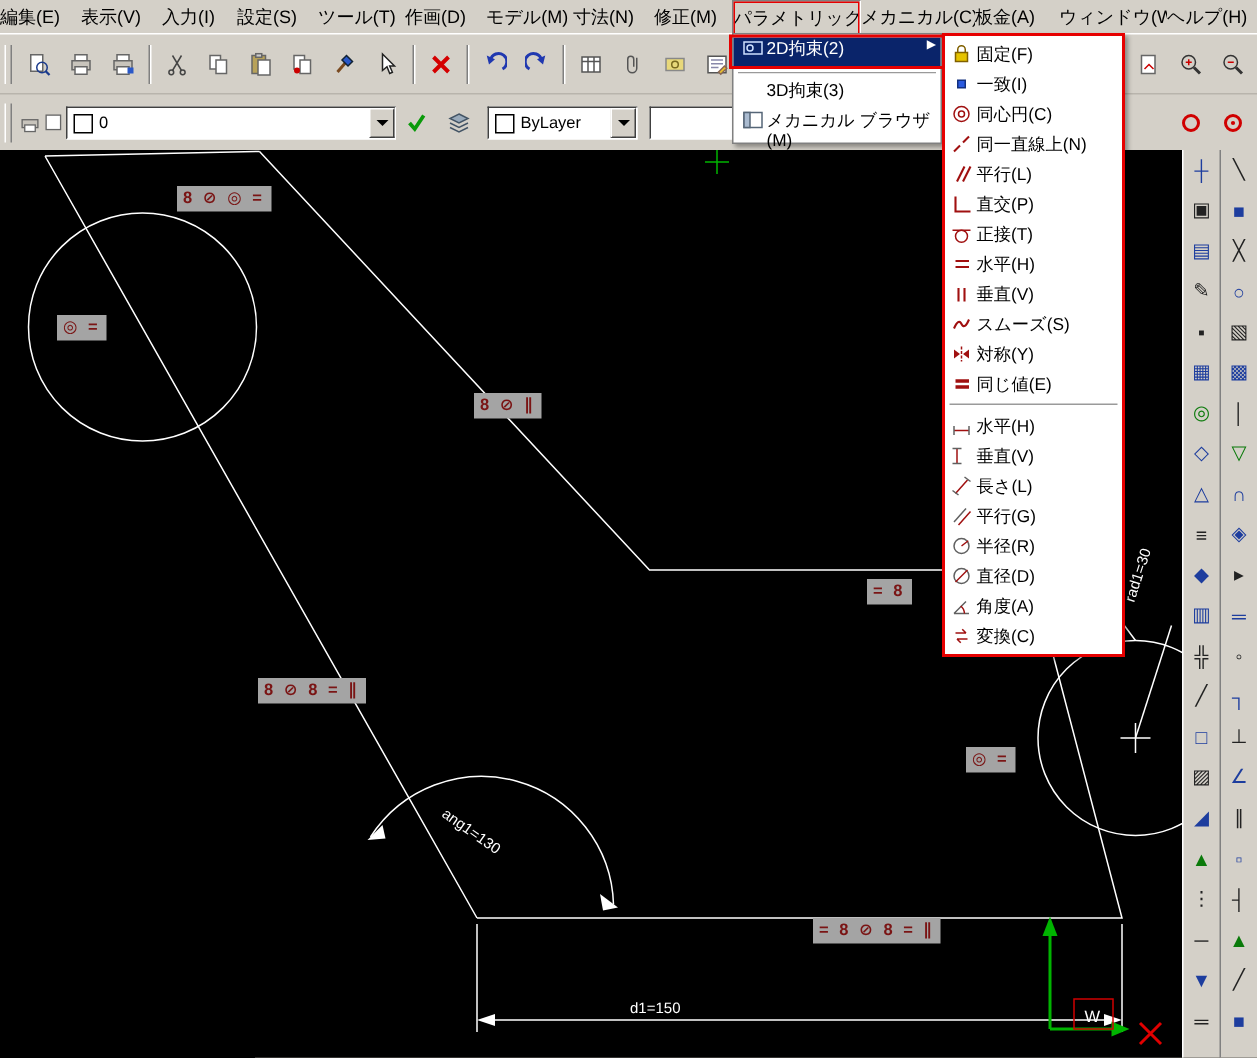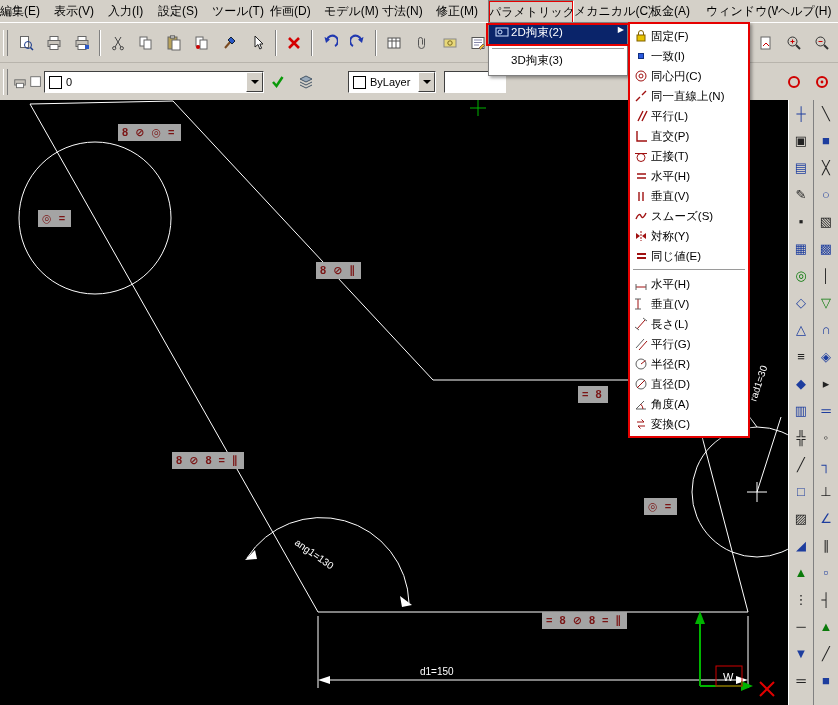--- a/index.html
+++ b/index.html
@@ -289,21 +289,21 @@
       </span>
     </div>
   <div class="tbtn">
       <span class="mini">
         <svg width="18" height="18" viewBox="0 0 16 16">
           <path d="M8 2 L14 5 8 8 2 5 Z" fill="#9ab" stroke="#456"></path>
           <path d="M2 8 l6 3 6 -3 M2 11 l6 3 6 -3" fill="none" stroke="#456"></path>
         </svg>
       </span>
     </div>
-  <div class="combo" style="width:88px;margin-left:28px">
+  <div class="combo" style="width:100px;margin-left:5px">
     <span class="swatch sw-white"></span>
     <span class="ctext">ByLayer</span>
     <span class="cbtn"></span>
   </div>
   <div class="combo" style="width:62px;margin-left:8px">
     <span class="ctext"></span>
   </div>
   <div class="rcluster">
     <div class="tbtn">
         <span class="mini">
@@ -422,20 +422,29 @@
         </svg>
       </span>
     <span>2D拘束(2)</span>
     <span class="parrow">▶</span>
   </div>
   <div class="psep"></div>
   <div class="pitem">
     <span class="pico"></span>
     <span>3D拘束(3)</span>
   </div>
+  <div class="pitem">
+    <span class="pico">
+        <svg width="14" height="14" viewBox="0 0 14 14">
+          <rect x="1" y="2" width="12" height="10" fill="#fff" stroke="#567"></rect>
+          <rect x="1" y="2" width="4" height="10" fill="#aabbd0" stroke="#567"></rect>
+        </svg>
+      </span>
+    <span>メカニカル ブラウザ(M)</span>
+  </div>
 </div>
 
 <div class="popup submenu">
   <div class="smi">
     <span class="sico">
         <svg width="14" height="14" viewBox="0 0 14 14">
           <rect x="3" y="6" width="8" height="6" fill="#e6c300" stroke="#806000"></rect>
           <path d="M4.5 6 V4 a2.5 2.5 0 0 1 5 0 V6" fill="none" stroke="#806000"></path>
         </svg>
       </span>

